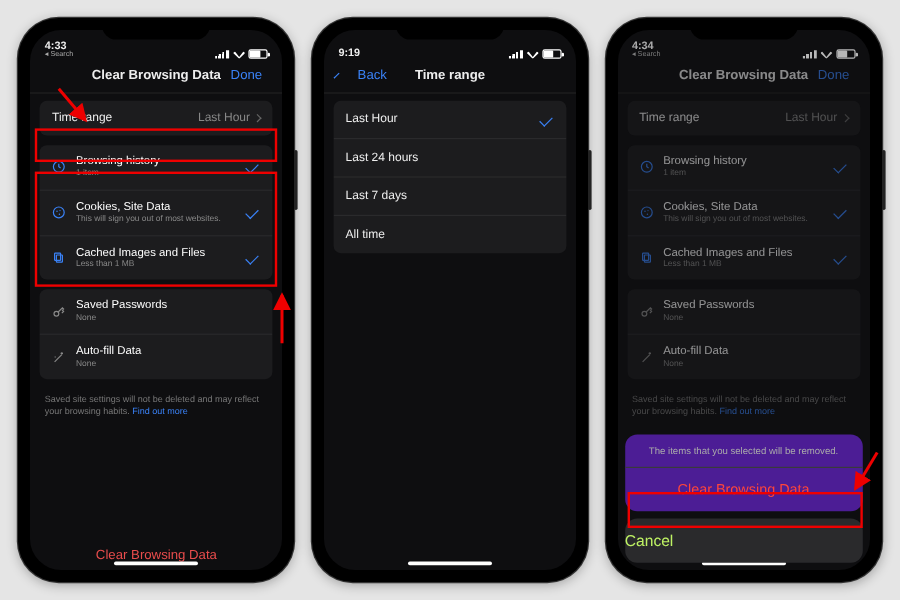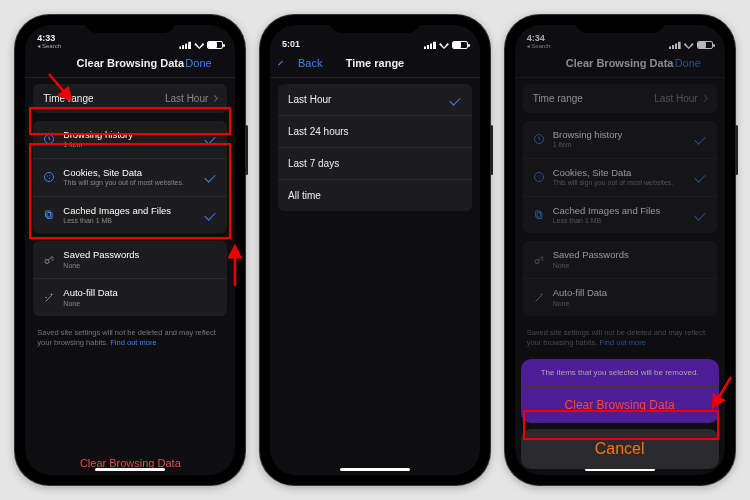--- a/index.html
+++ b/index.html
@@ -77,21 +77,21 @@
 
   .header {
     display:flex;
     justify-content:space-between;
     align-items:center;
     padding: 6px 10px 8px;
     border-bottom: 1px solid #222;
   }
   .header .title { font-size:11px; font-weight:600; flex:1; text-align:center; }
   .header .side { font-size:11px; color:#3a82f7; width:40px; }
-  .header .side.right { text-align:left; }
+  .header .side.right { text-align:center; }
   .back { display:flex; align-items:center; gap:17px; color:#3a82f7; }
   .chev-left { width:6px; height:6px; border-left:1.5px solid #3a82f7; border-bottom:1.5px solid #3a82f7; transform:rotate(45deg); }
 
   .content { flex:1; overflow:hidden; padding: 6px 8px; position:relative; }
 
   .row {
     background: #1c1c1e;
     border-radius: 6px;
     padding: 9px 10px;
     display:flex;
@@ -143,21 +143,21 @@
   .sheet-wrap { position:absolute; left:0; right:0; bottom:0; z-index:10; padding:0 6px 6px; }
   .sheet {
     background: #4c1d95;
     border-radius: 10px;
     overflow:hidden;
     margin-bottom:6px;
   }
   .sheet .msg { text-align:center; font-size:8px; color:#aaa; padding:9px 8px; border-bottom:1px solid #3a3a3c; }
   .sheet .btn { text-align:center; font-size:12px; padding:11px 0; }
   .sheet .btn.red { color:#ff453a; }
-  .cancel { background:#2a2a2c; border-radius:10px; text-align:center; padding:11px 0; font-size:16px; color:#f97316; font-weight:500; }
+  .cancel { background:#2a2a2c; border-radius:10px; text-align:left; padding:11px 0; font-size:13px; color:#bef264; font-weight:500; }
 
   
   .annot { position:absolute; border:2px solid #e00; pointer-events:none; z-index:20; }
   .arrow { position:absolute; z-index:20; pointer-events:none; }
 
   .phone-wrap { position:relative; }
 
   svg.icn { width:12px; height:12px; }
 </style>
 </head>
@@ -294,21 +294,21 @@
     <path d="M14 46 L14 6" stroke="#e00" stroke-width="2.5" fill="none" marker-end="url(#ah2)"></path>
   </svg>
 </div>
 
 <div class="phone-wrap">
   <div class="phone">
     <div class="notch"></div>
     <div class="screen">
       <div class="statusbar">
         <div class="sb-left">
-          <span>5:01</span>
+          <span>9:19</span>
         </div>
         <div class="sb-right">
           <span class="signal"></span>
           <span class="wifi"></span>
           <span class="battery">
               <i></i>
             </span>
         </div>
       </div>
       <div class="header">

